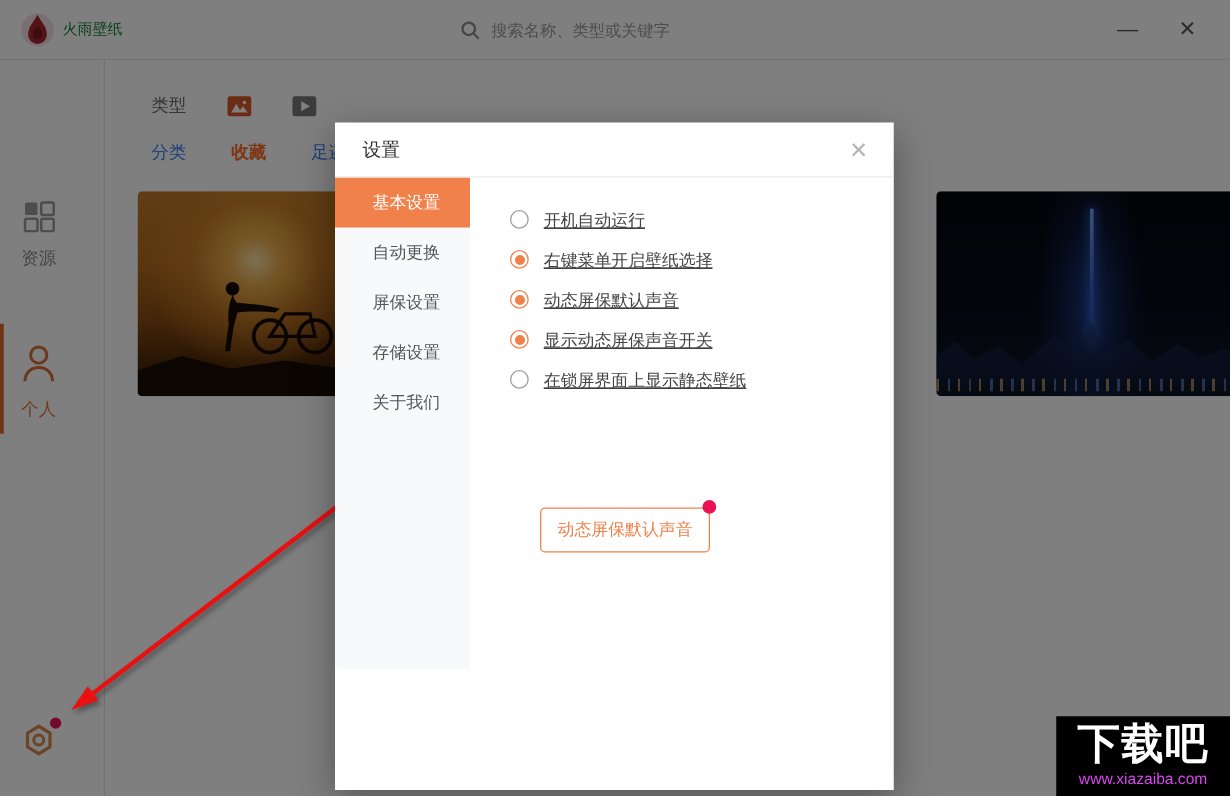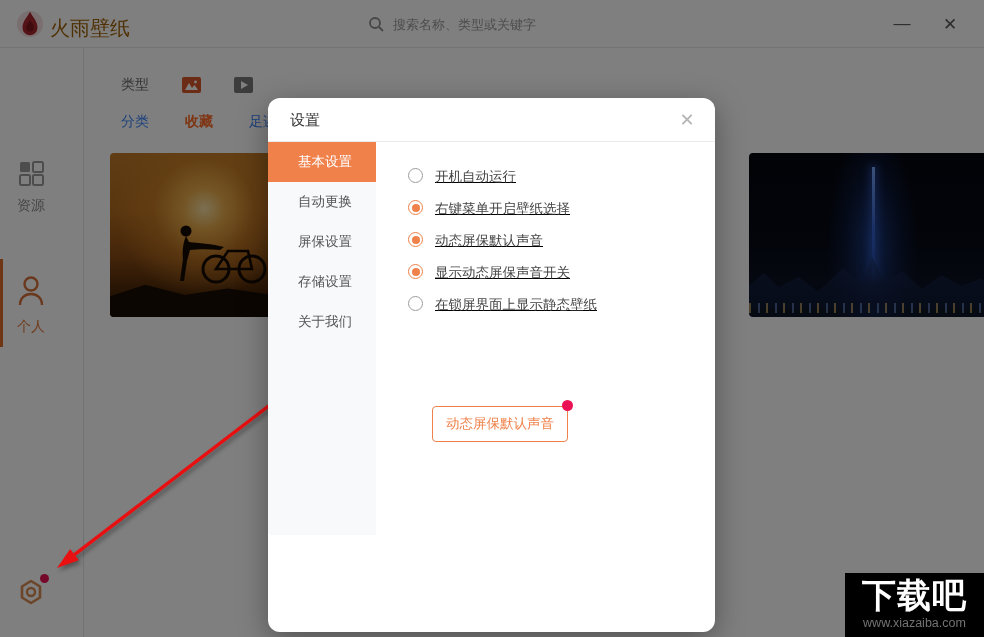--- a/index.html
+++ b/index.html
@@ -5,21 +5,21 @@
   * { margin:0; padding:0; box-sizing:border-box; }
   html,body { width:984px; height:637px; overflow:hidden; }
   body { font-family:"Liberation Sans","DejaVu Sans",sans-serif; position:relative; background:#fff; }
 
   
   .app { position:absolute; inset:0; background:#fff; }
 
   .topbar { position:absolute; left:0; top:0; width:984px; height:48px; background:#fff;
             border-bottom:1px solid #e6e6e6; }
   .logo { position:absolute; left:15px; top:9px; width:30px; height:30px; }
-  .app-title { position:absolute; left:50px; top:15px; font-size:20px; color:#a16207;text-align:right; }
+  .app-title { position:absolute; left:50px; top:15px; font-size:12px; color:#15803d;text-align:right; }
   .search { position:absolute; left:368px; top:12px; width:260px; height:24px; display:flex; align-items:center; }
   .search svg { flex:0 0 16px; }
   .search input { border:none; outline:none; background:transparent; margin-left:9px;
                   font-size:13px; color:#666; width:220px; font-family:inherit; }
   .search input::placeholder { color:#9a9a9a; }
   .win-btn { position:absolute; top:0; width:44px; height:48px; display:flex; align-items:center;
              justify-content:center; color:#5a5a5a; cursor:pointer; }
   .win-min { right:60px; font-size:17px; }
   .win-close { right:12px; font-size:17px; }
 
@@ -69,21 +69,21 @@
   .overlay { position:absolute; inset:0; background:rgba(0,0,0,0.5); z-index:10; }
 
   
   .arrow-svg { position:absolute; inset:0; z-index:20; pointer-events:none;
                filter:drop-shadow(2px 3px 2px rgba(0,0,0,.35)); }
   .arrow-line { stroke:var(--arrow); stroke-width:3.5; }
   .arrow-head { fill:var(--arrow); }
 
   
   .modal { position:absolute; left:268px; top:98px; width:447px; height:534px; background:#fff;
-           border-radius:12px; box-shadow:0 8px 30px rgba(0,0,0,.35); z-index:30; }
+           border-radius:0; box-shadow:0 8px 30px rgba(0,0,0,.35); z-index:30; }
   .modal-head { position:relative; height:44px; border-bottom:1px solid #ececec; }
   .modal-title { position:absolute; left:22px; top:13px; font-size:15px; color:#333; }
   .modal-close { position:absolute; right:16px; top:10px; width:24px; height:24px; font-size:18px;
                  color:#b5b5b5; display:flex; align-items:center; justify-content:center; cursor:pointer; }
   .modal-body { display:flex; height:393px; }
   .modal-nav { width:108px; background:#f7f9fb; height:100%; border-bottom-left-radius:4px; }
   .mtab { height:40px; line-height:40px; padding-left:30px; font-size:13.5px; color:#555; cursor:pointer; }
   .mtab.active { background:var(--accent); color:#fff; }
   .modal-content { flex:1; padding:26px 0 0 32px; position:relative; }
   .opt { display:flex; align-items:flex-start; height:32px; cursor:pointer;text-decoration:underline; }
@@ -94,21 +94,21 @@
   .update-wrap { position:absolute; left:56px; top:264px; }
   .update-btn { border:1px solid var(--accent); color:var(--accent); background:#fff; border-radius:4px;
                 font-size:13.5px; padding:8px 13px; cursor:pointer; font-family:inherit; }
   .update-dot { position:absolute; right:-5px; top:-6px; width:11px; height:11px; border-radius:50%;
                 background:var(--notification-dot); }
 
   
   .watermark { position:absolute; left:845px; top:573px; width:139px; height:64px; background:#000;
                z-index:40; color:#fff; text-align:center; }
   .wm-title { font-size:34px; font-weight:900; letter-spacing:1px; line-height:40px; margin-top:2px; }
-  .wm-url { font-size:12.5px; color:#737373; line-height:16px; }
+  .wm-url { font-size:12.5px; color:#d946ef; line-height:16px; }
 </style>
 </head>
 <body>
 
 <div class="app">
 
   <div class="topbar">
     <svg class="logo" viewBox="0 0 32 32">
       <circle cx="16" cy="16" r="14" fill="#b3272d" opacity="0.15"></circle>
       <path d="M16 3 C13 9 8 13 8 20 a8 8 0 0 0 16 0 C24 13 19 9 16 3 Z" fill="#a8262c"></path>

